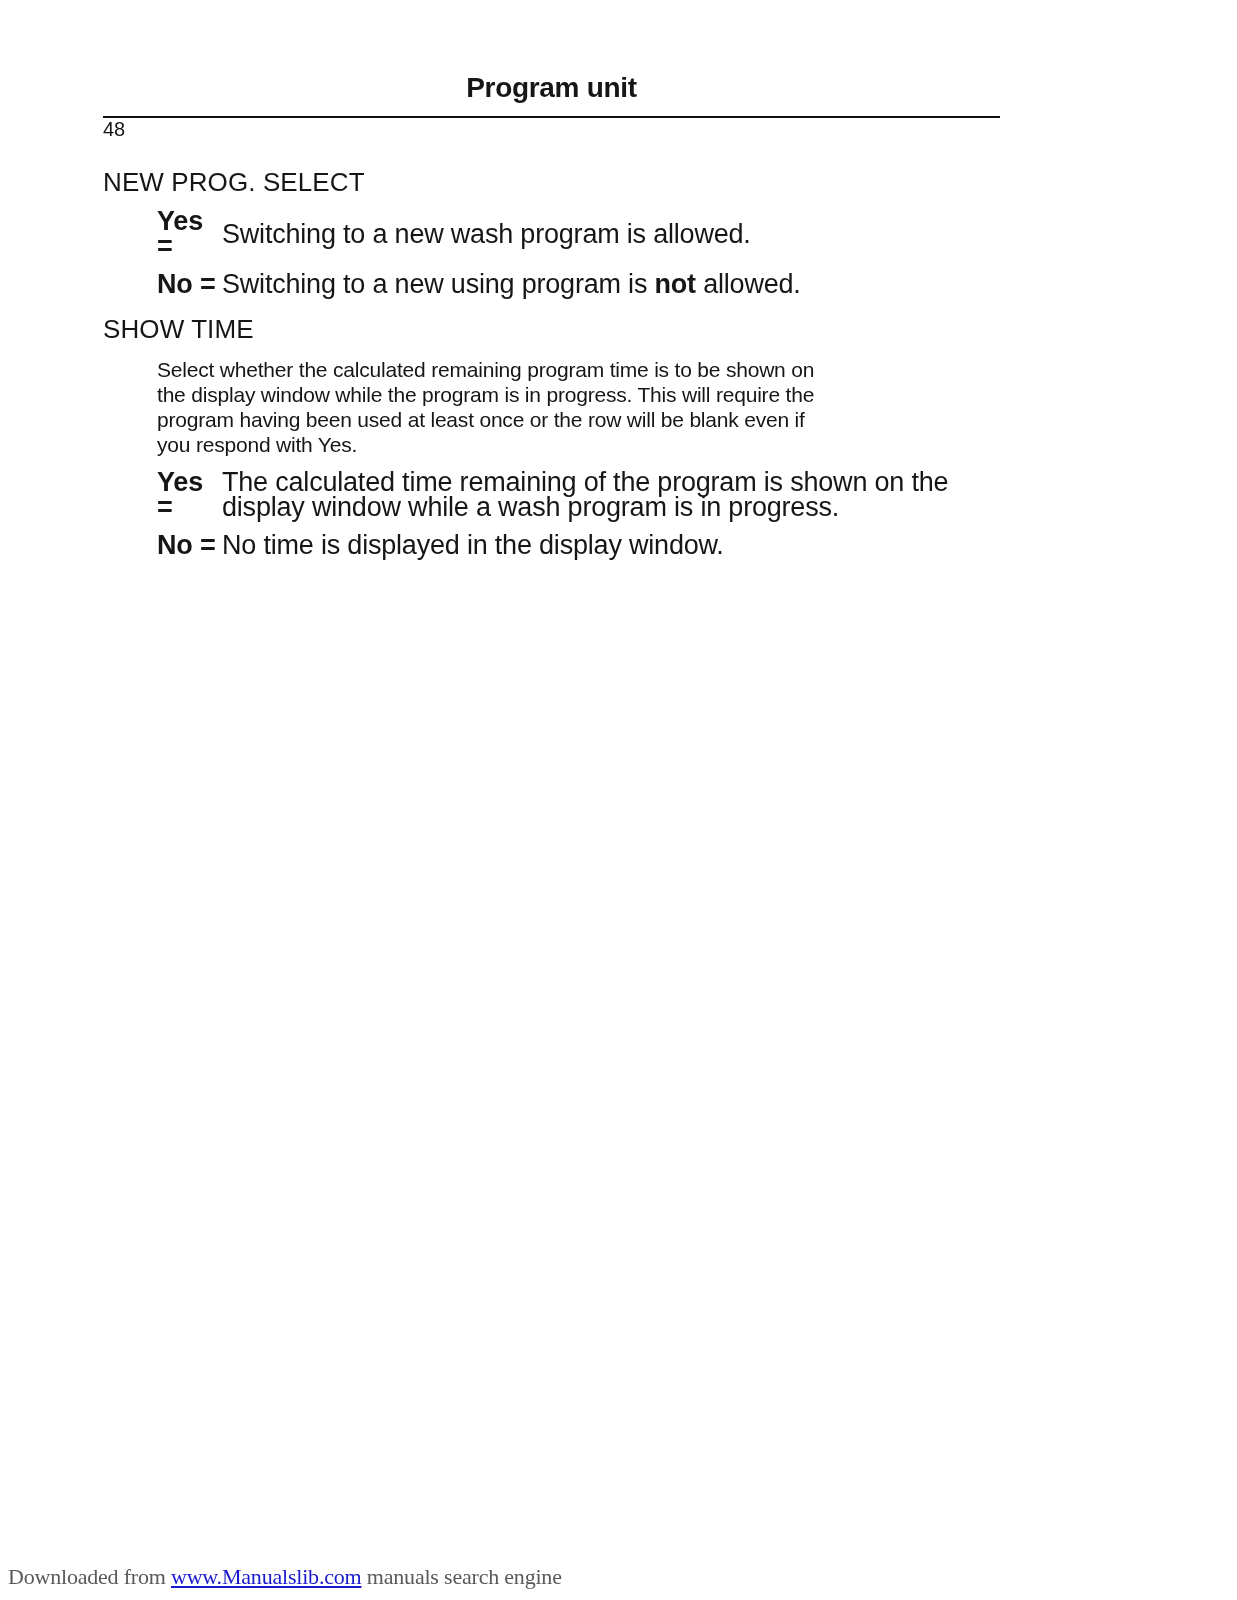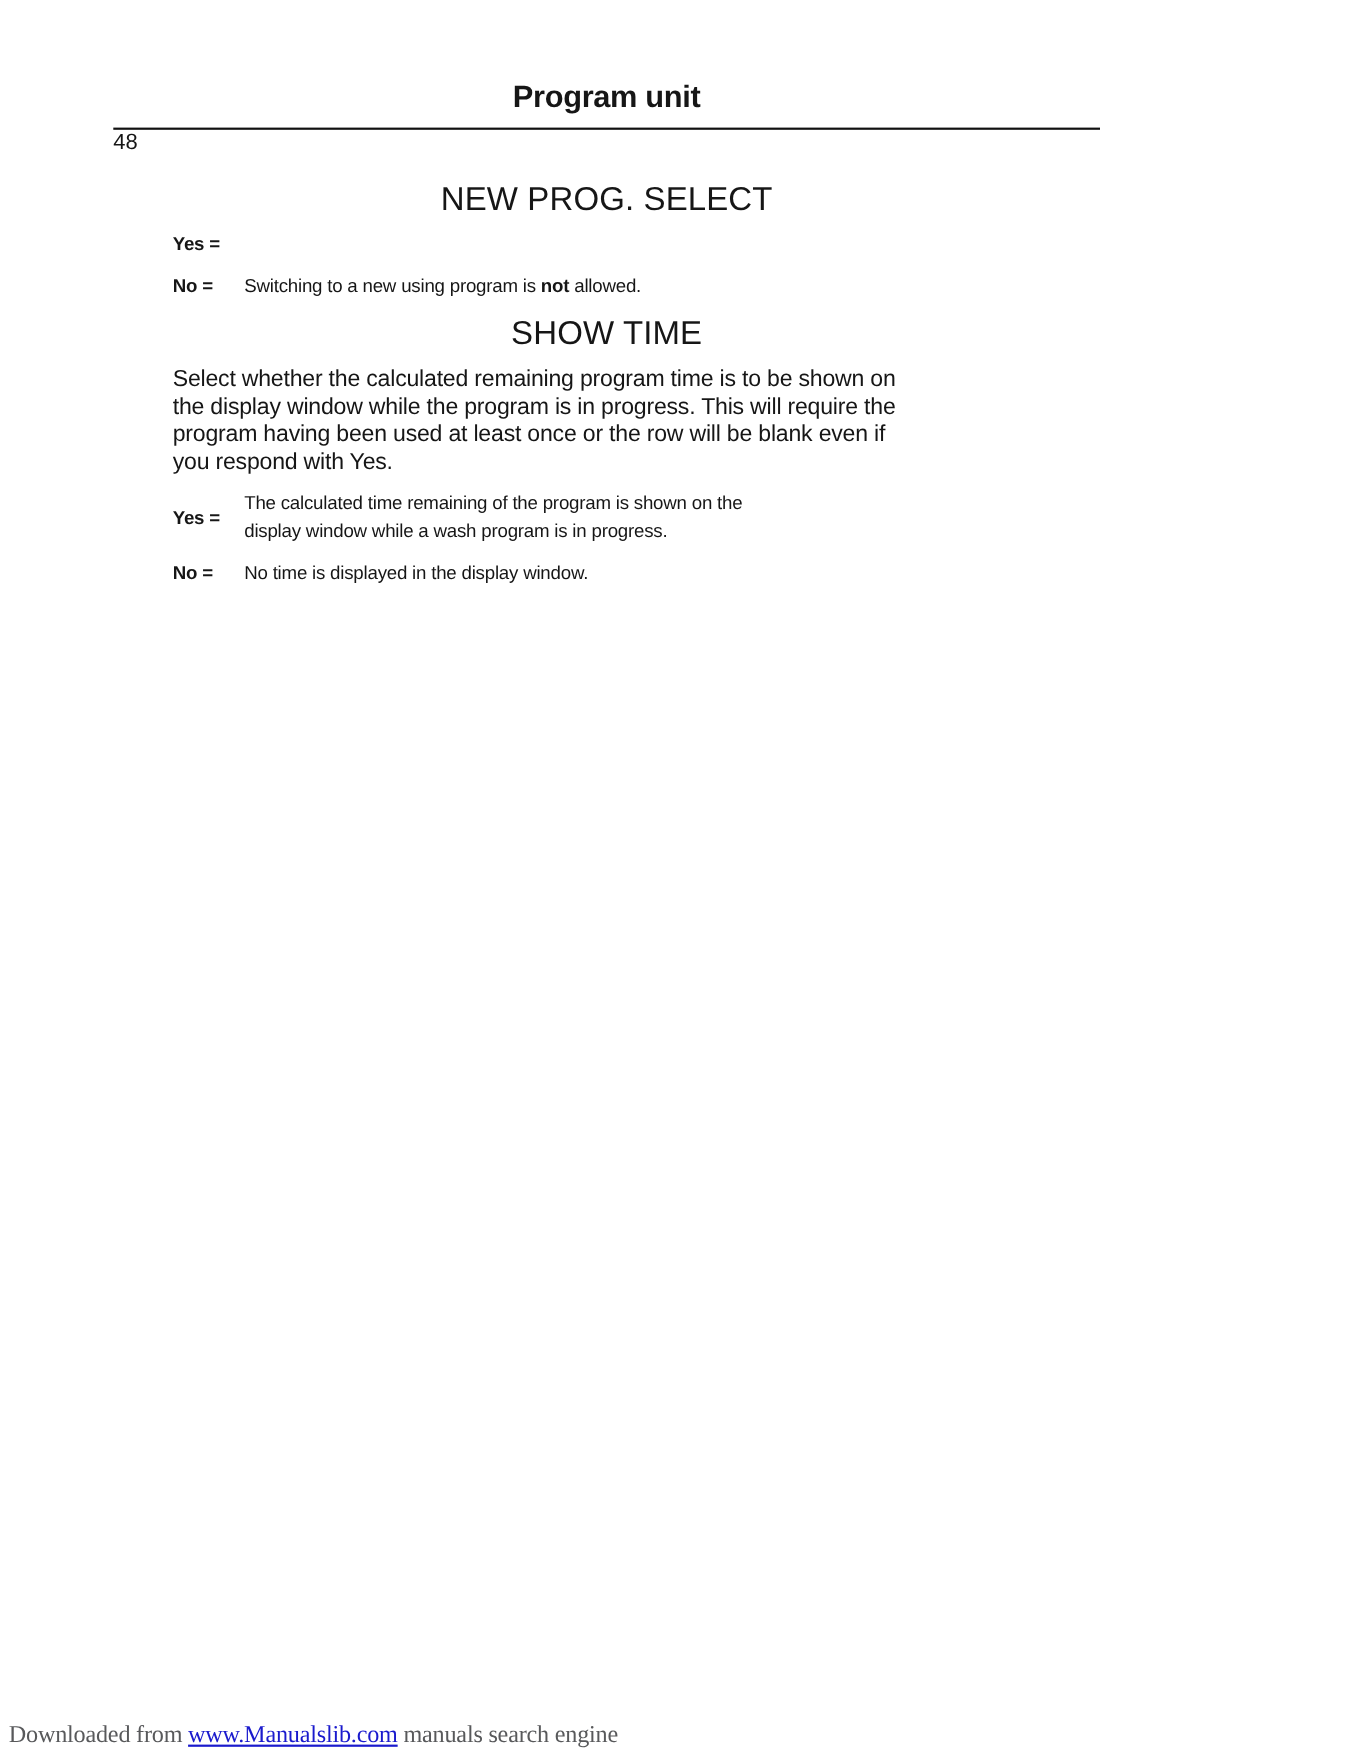--- a/index.html
+++ b/index.html
@@ -34,38 +34,37 @@
     font-weight: 700;
     letter-spacing: -0.3px;
   }
   .rule {
     margin-top: 11px;
     height: 2px;
     background: #111111;
   }
   .heading {
     margin: 18px 0 0 0;
-    font-size: 30px;
+    font-size: 26px;
     line-height: 28px;
     font-weight: 400;
     letter-spacing: 0.1px;
-    text-align: center;
   }
   .section-first .heading { margin-top: 50px; }
   .para {
     margin: 14px 0 0 54px;
     font-size: 21px;
     line-height: 25px;
     letter-spacing: -0.2px;
     white-space: pre-line;
   }
   .opt-row {
     display: flex;
     margin: 13px 0 0 54px;
-    font-size: 17px;
+    font-size: 27px;
     line-height: 25px;
     letter-spacing: -0.2px;
     align-items: center;
   }
   .opt-label {
     flex: none;
     width: 65px;
     font-weight: 700;
   }
   .opt-text { white-space: pre-line; }
@@ -96,20 +95,21 @@
 
     <div class="page-title">Program unit</div>
 
     <div class="rule"></div>
 
     <div class="section section-first">
       <div class="heading">NEW PROG. SELECT</div>
 
       <div class="opt-row">
         <span class="opt-label">Yes =</span>
+        <span class="opt-text"><span>Switching to a new wash program is allowed.</span><span class="b"></span><span></span></span>
       </div>
 
       <div class="opt-row">
         <span class="opt-label">No =</span>
         <span class="opt-text"><span>Switching to a new using program is </span><span class="b">not</span><span> allowed.</span></span>
       </div>
     </div>
 
     <div class="section">
       <div class="heading">SHOW TIME</div>

